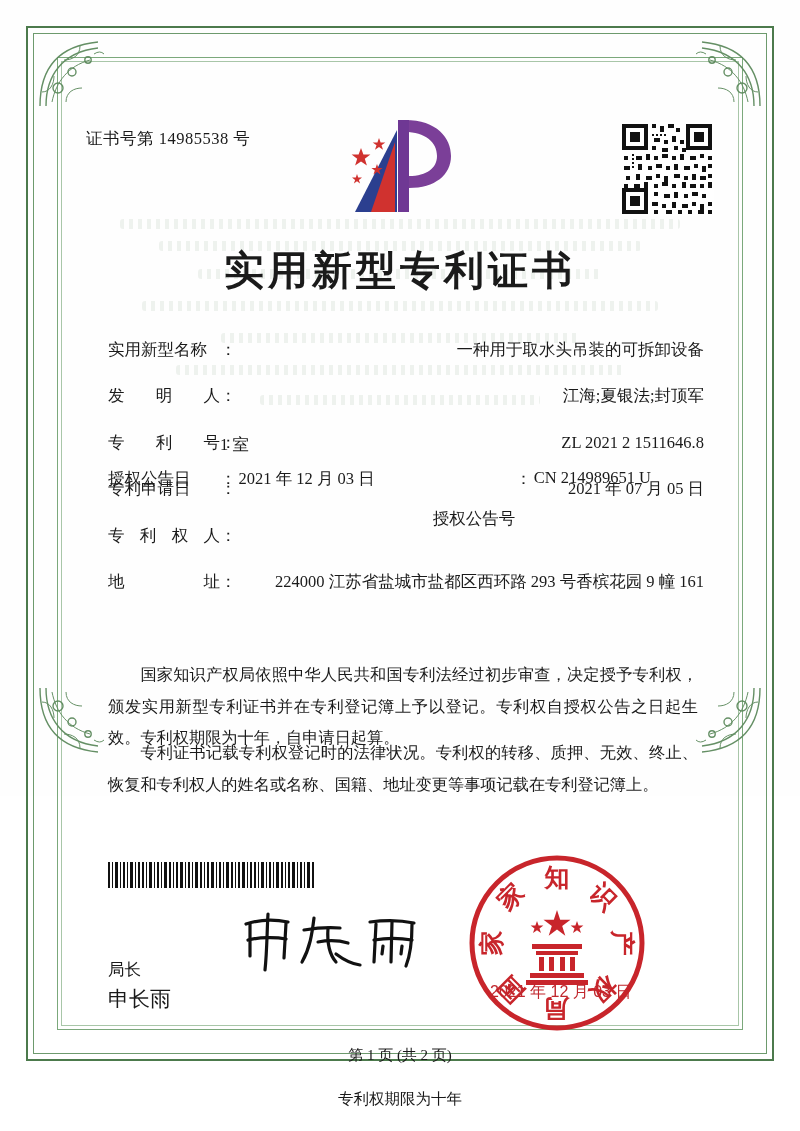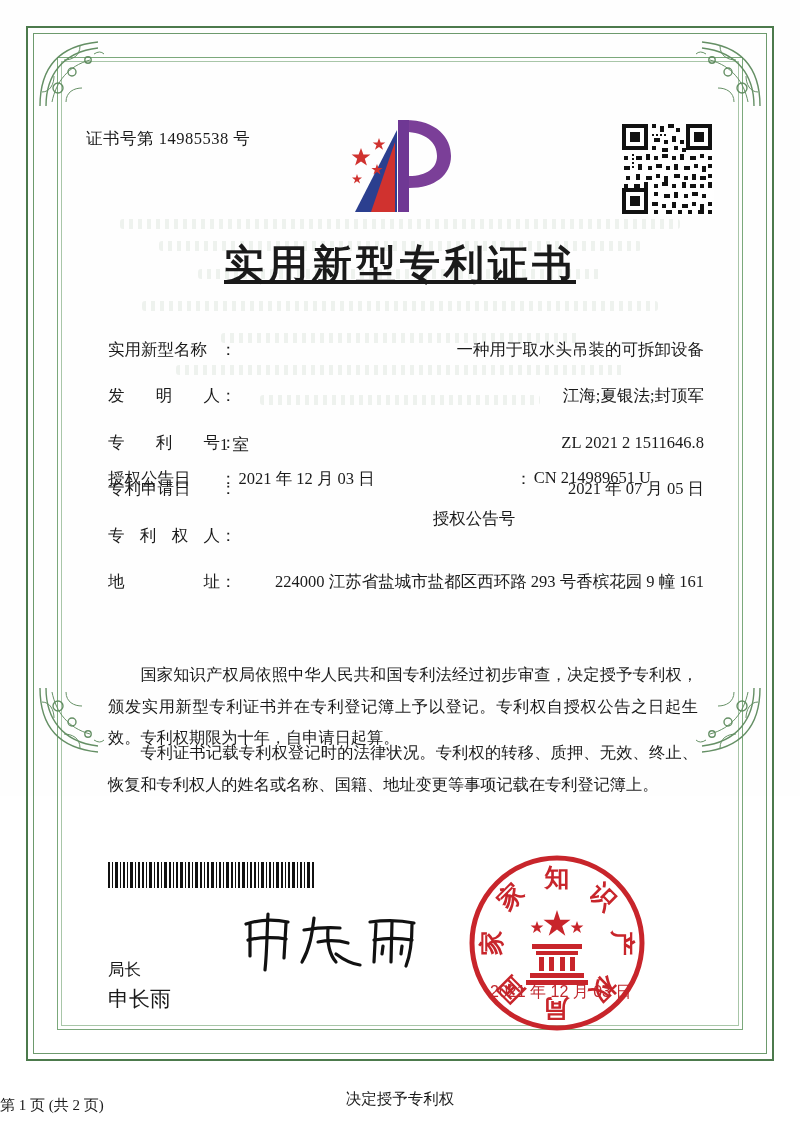--- a/index.html
+++ b/index.html
@@ -105,27 +105,26 @@
     position: absolute;
     right: 86px; top: 122px;
     width: 94px; height: 94px;
     background: #fff;
   }
   .qr svg { display:block; }
 
   .title {
     position: absolute;
     left: 0; right: 0;
-    top: 237px;
+    top: 243px;
     text-align: center;
     font-size: 40px;
     font-weight: bold;
     letter-spacing: 4px;
     font-family: "Liberation Serif", "DejaVu Serif", serif;
-    text-decoration: underline;
   }
 
   
   .fields {
     position: absolute;
     left: 108px;
     top: 338px;
     width: 596px;
     font-size: 16.5px;
     line-height: 1.45;
@@ -215,21 +214,22 @@
     font-size: 16px;
     color: #c0272d;
     white-space: nowrap;
     font-family: "Liberation Sans", sans-serif;
   }
 
   
   .page-no {
     position: absolute;
     left: 0; right: 0;
-    top: 1096px;
+    top: 1046px;
+    text-align: center;
     font-size: 15px;
   }
   .footnote {
     position: absolute;
     left: 0; right: 0;
     top: 1089px;
     text-align: center;
     font-size: 15.5px;
   }
 </style>
@@ -619,15 +619,15 @@
         <rect x="94" y="105" width="5" height="14"></rect>
         <rect x="104" y="105" width="5" height="14"></rect>
         <rect x="64" y="121" width="54" height="5"></rect>
         <rect x="60" y="128" width="62" height="5"></rect>
       </g>
     </svg>
   </div>
   <div class="seal-date">2021 年 12 月 03 日</div>
 
   <div class="page-no">第 1 页 (共 2 页)</div>
-  <div class="footnote">决定授予专利权</div>
+  <div class="footnote">专利权期限为十年</div>
 
 </div>
 
 </body></html>

